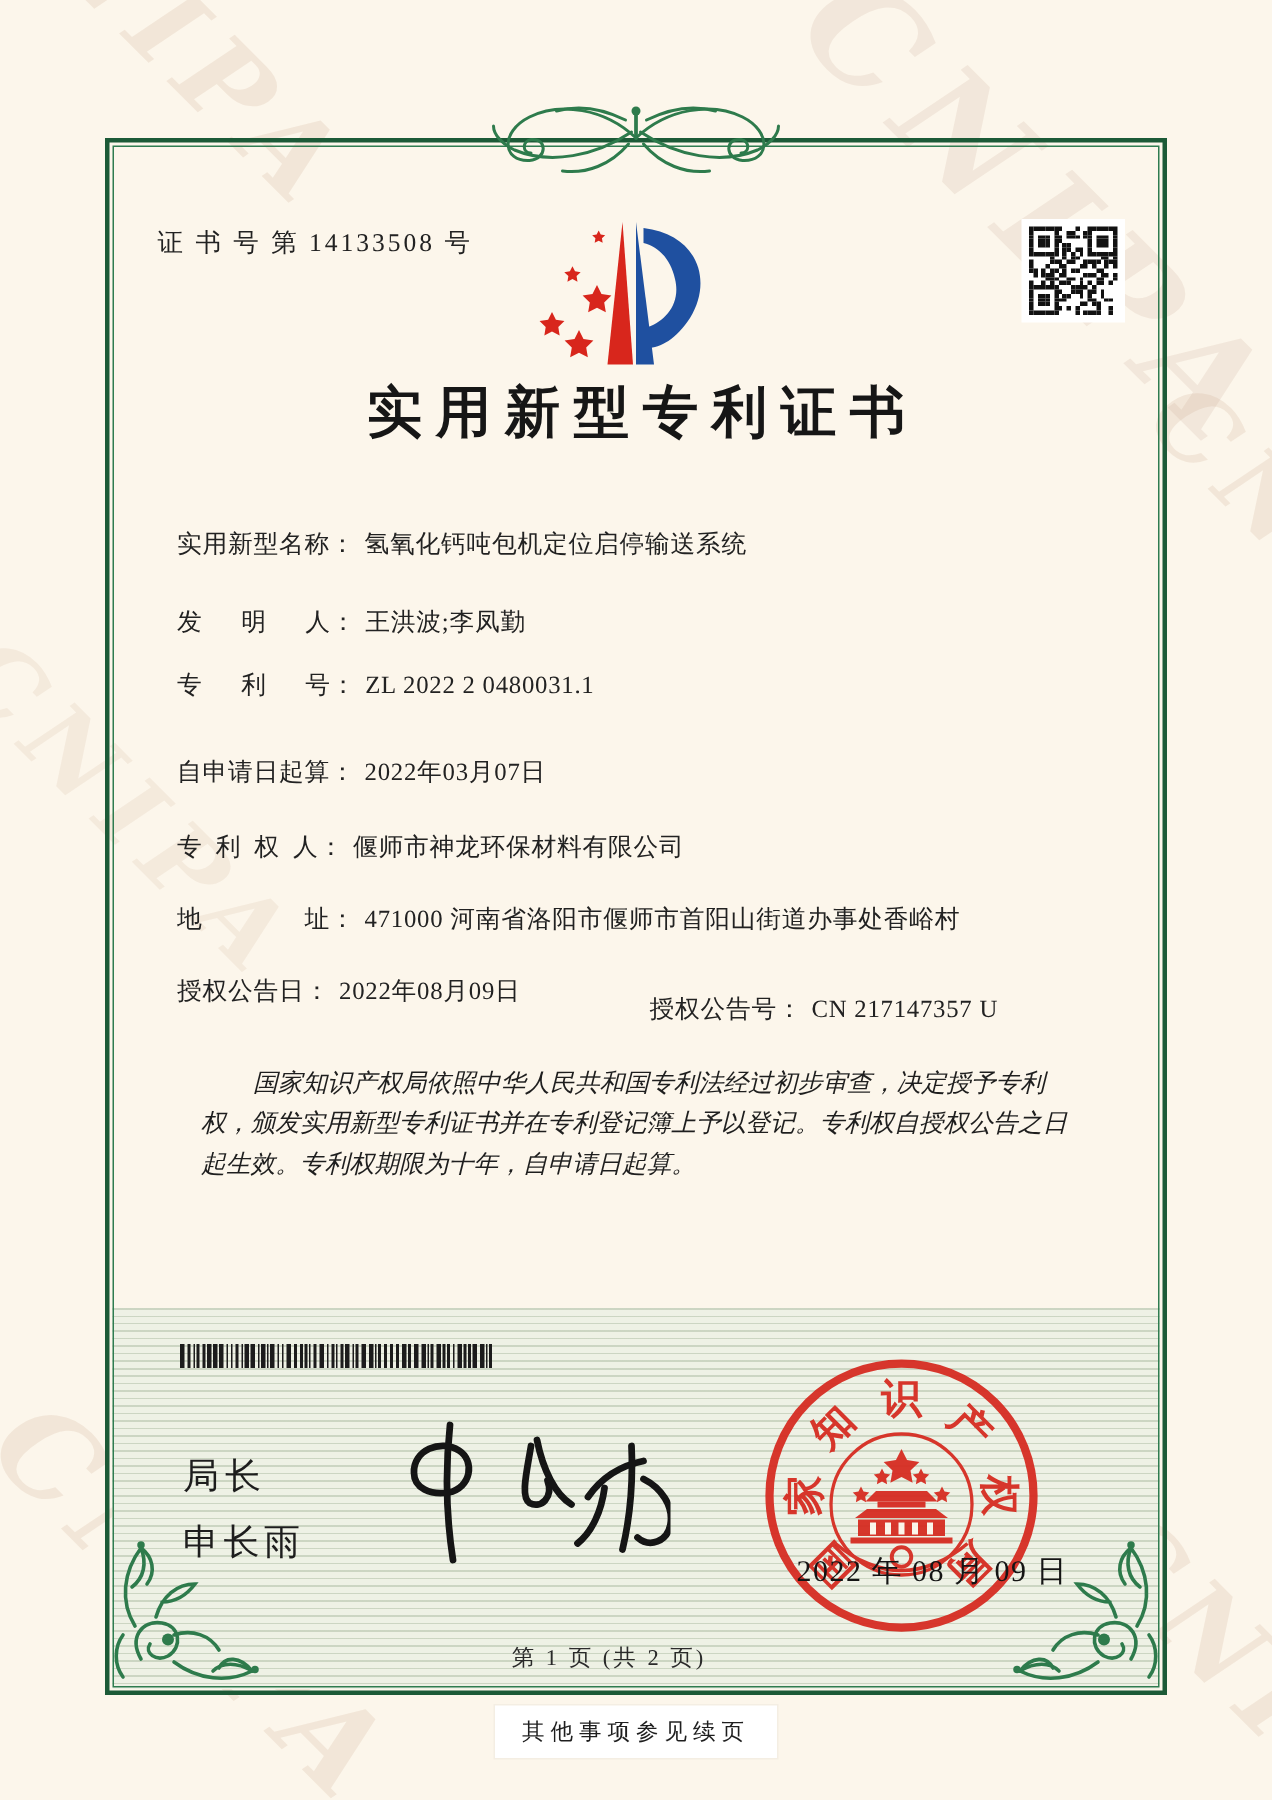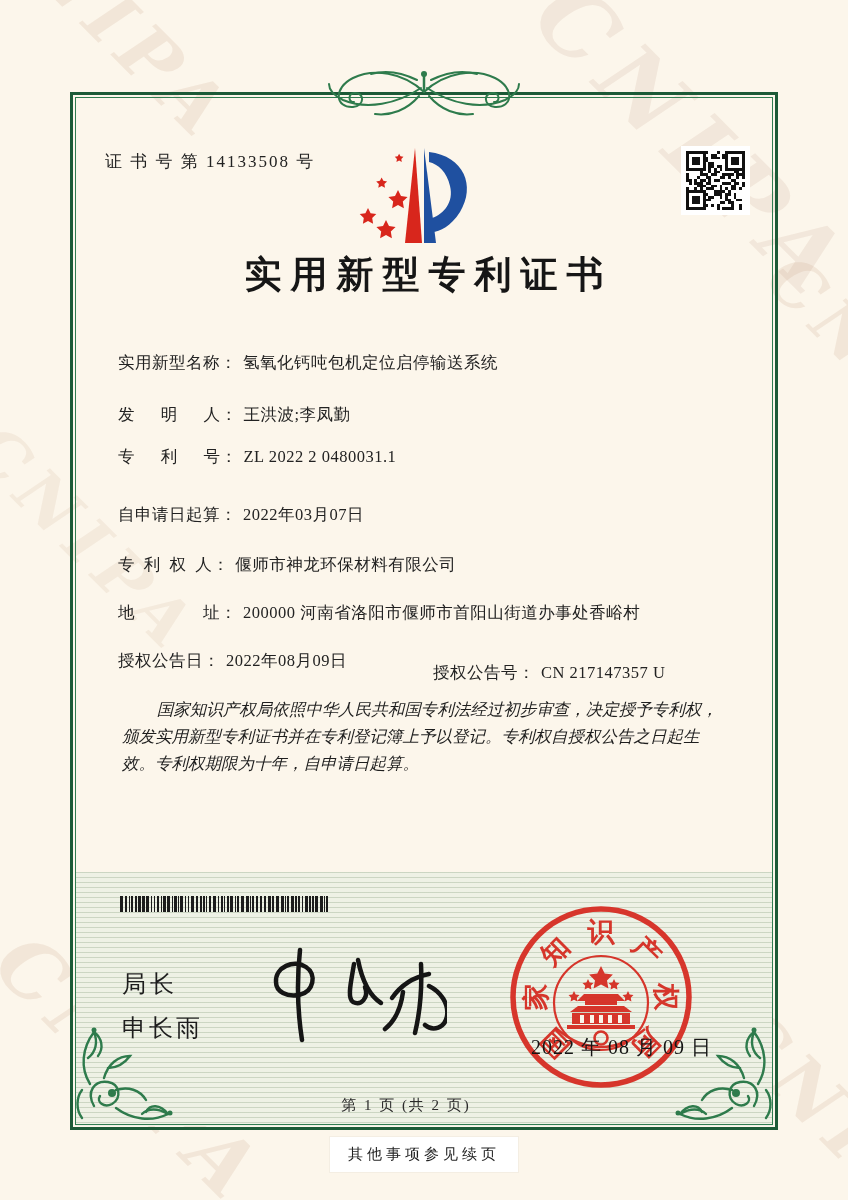--- a/index.html
+++ b/index.html
@@ -42,21 +42,21 @@
       font-size:37px;font-weight:bold;color:#161616;letter-spacing:9px;text-indent:9px;}
 
   .fields{position:absolute;left:118px;top:0;width:630px;font-size:16.5px;color:#222;}
   .frow{position:absolute;left:0;white-space:nowrap;}
   .frow .lab{letter-spacing:0.5px;}
   .frow .val{margin-left:6px;letter-spacing:0.5px;text-align:center;}
   .grant2{position:absolute;left:315px;top:12px;white-space:nowrap;}
 
   .paras{position:absolute;left:118px;top:692px;width:616px;font-size:16.5px;line-height:27px;
       color:#1e1e1e;font-style:italic;}
-  .paras p{margin:4px;text-indent:2.1em;}
+  .paras p{margin:16px;text-indent:2.1em;}
 
   .barcode{position:absolute;left:120px;top:896px;height:16px;display:flex;align-items:stretch;}
   .barcode .b{background:#1c1c1c;height:16px;}
   .barcode .g{height:16px;}
 
   .officer{position:absolute;left:122px;top:968px;font-family:"Liberation Sans",sans-serif;
       color:#1d1d1d;font-size:24px;letter-spacing:4px;}
   .officer .name{display:block;margin-top:12px;letter-spacing:3px;}
 
   .sig{position:absolute;left:262px;top:940px;}
@@ -618,21 +618,21 @@
       <div class="frow" style="top:446px">
         <span class="lab">专  利  号：</span><span class="val">ZL 2022 2 0480031.1</span>
       </div>
       <div class="frow" style="top:504px">
         <span class="lab">自申请日起算：</span><span class="val">2022年03月07日</span>
       </div>
       <div class="frow" style="top:554px">
         <span class="lab">专 利 权 人：</span><span class="val">偃师市神龙环保材料有限公司</span>
       </div>
       <div class="frow" style="top:602px">
-        <span class="lab">地　　　　址：</span><span class="val">200000 河南省洛阳市偃师市首阳山街道办事处香峪村</span>
+        <span class="lab">地　　　　址：</span><span class="val">471000 河南省洛阳市偃师市首阳山街道办事处香峪村</span>
       </div>
       <div class="frow" style="top:650px">
         <span class="lab">授权公告日：</span><span class="val">2022年08月09日</span>
         <span class="grant2">
           <span class="lab">授权公告号：</span><span class="val">CN 217147357 U</span>
         </span>
       </div>
     </div>
 
     <div class="paras">

